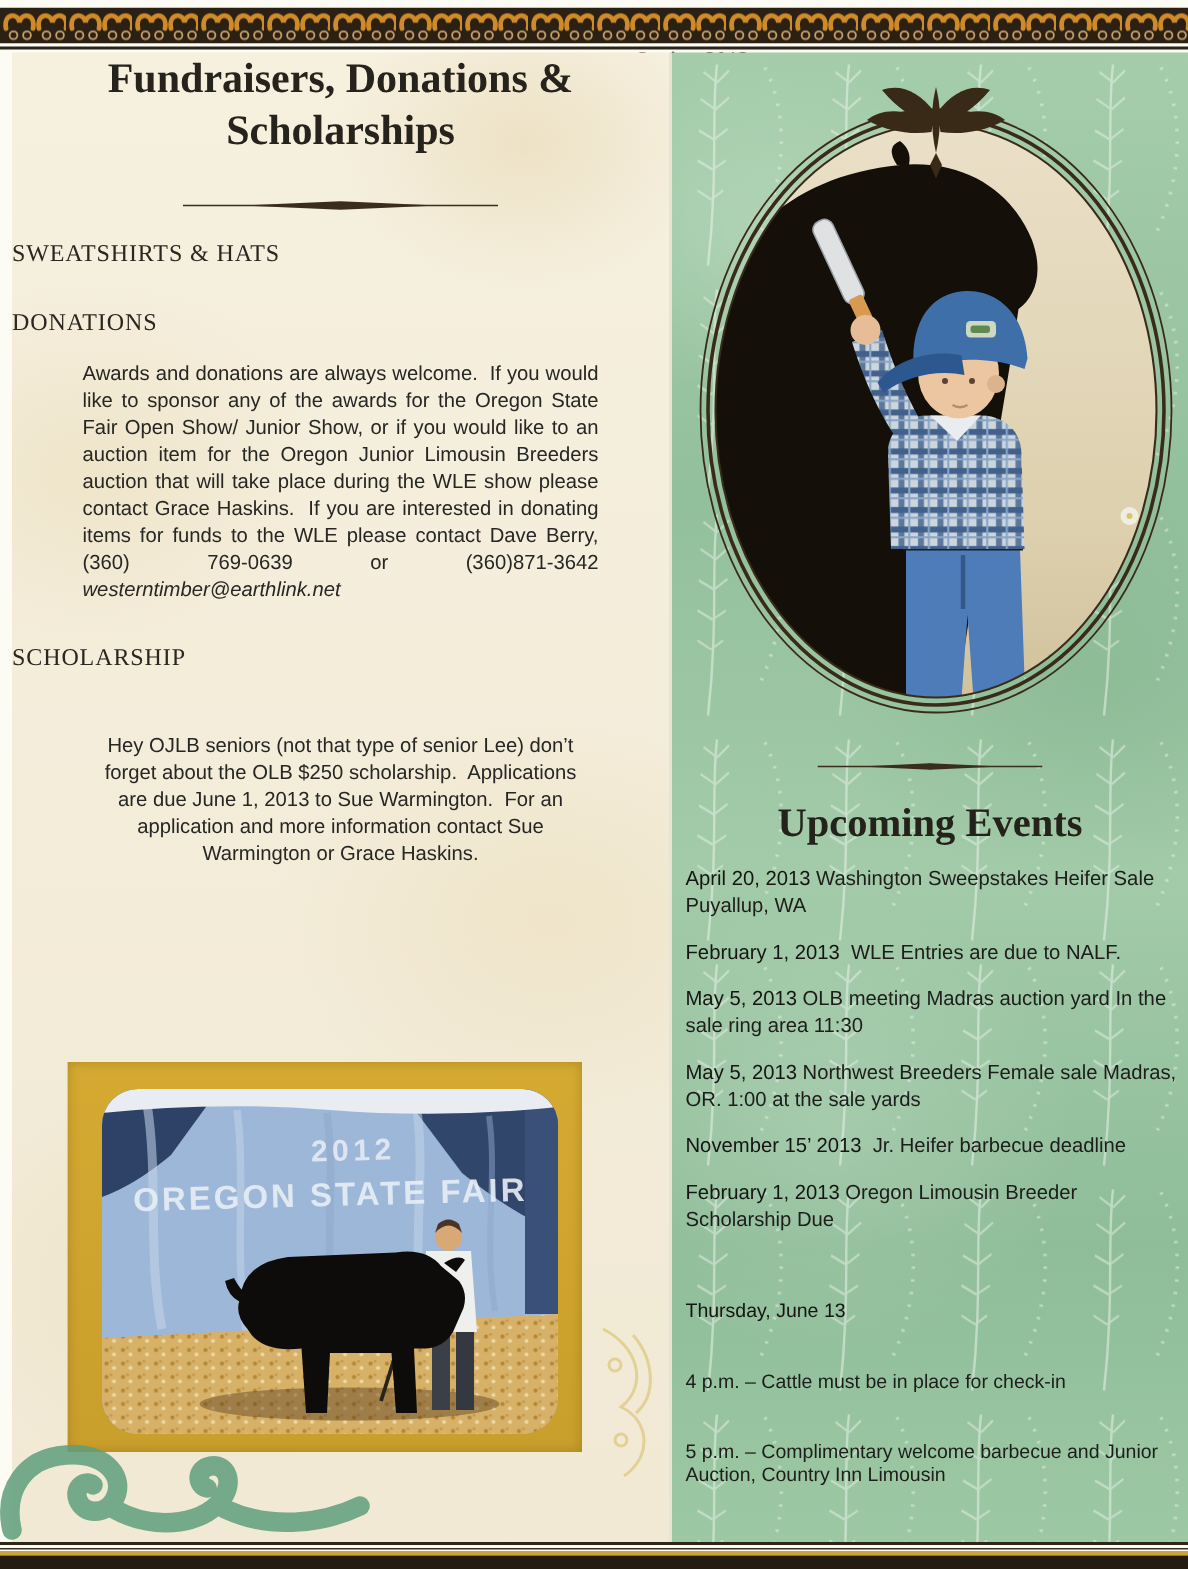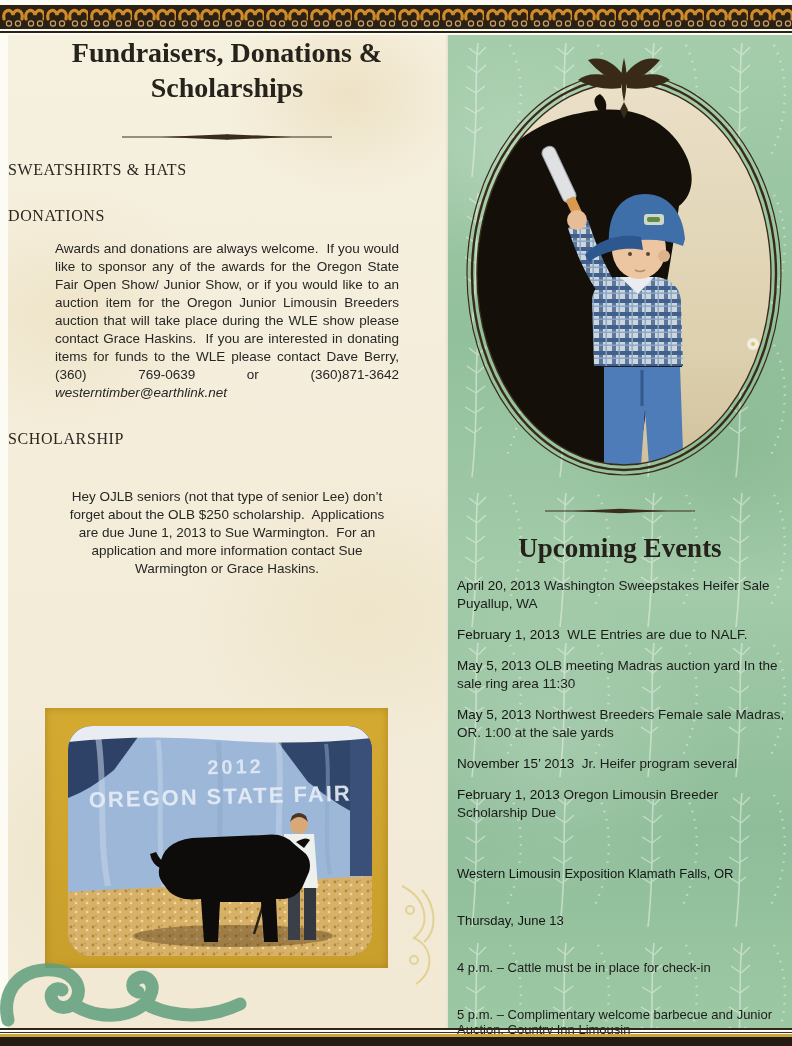--- a/index.html
+++ b/index.html
@@ -260,25 +260,24 @@
         <circle cx="83" cy="5" r="1.1" fill="#3b2d1c"></circle>
       </svg>
 
       <h2 class="ev-title">Upcoming Events</h2>
 
       <div class="ev-list">
         <div class="ev"><b>April 20, 2013</b><span> Washington Sweepstakes Heifer Sale Puyallup, WA</span></div>
         <div class="ev"><b>February 1, 2013</b><span>  WLE Entries are due to NALF.</span></div>
         <div class="ev"><b>May 5, 2013</b><span> OLB meeting Madras auction yard In the sale ring area 11:30</span></div>
         <div class="ev"><b>May 5, 2013</b><span> Northwest Breeders Female sale Madras, OR. 1:00 at the sale yards</span></div>
-        <div class="ev"><b>November 15’ 2013</b><span>  Jr. Heifer program several</span></div>
+        <div class="ev"><b>November 15’ 2013</b><span>  Jr. Heifer barbecue deadline</span></div>
         <div class="ev"><b>February 1, 2013</b><span> Oregon Limousin Breeder Scholarship Due</span></div>
 
         <div class="sched">
-          <div class="sched-line"><b>Western Limousin Exposition Klamath Falls, OR</b><span></span></div>
           <div class="sched-line"><b>Thursday, June 13</b><span></span></div>
           <div class="sched-line"><b></b><span>4 p.m. – Cattle must be in place for check-in</span></div>
           <div class="sched-line"><b></b><span>5 p.m. – Complimentary welcome barbecue and Junior Auction, Country Inn Limousin</span></div>
           
           
           
           
           
           
           

